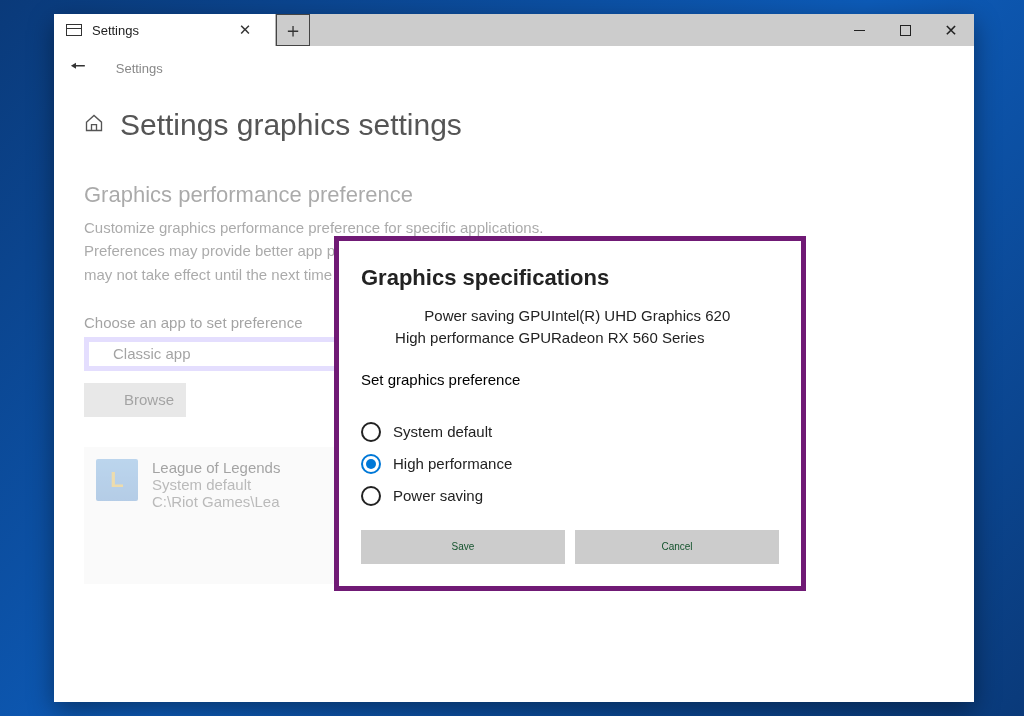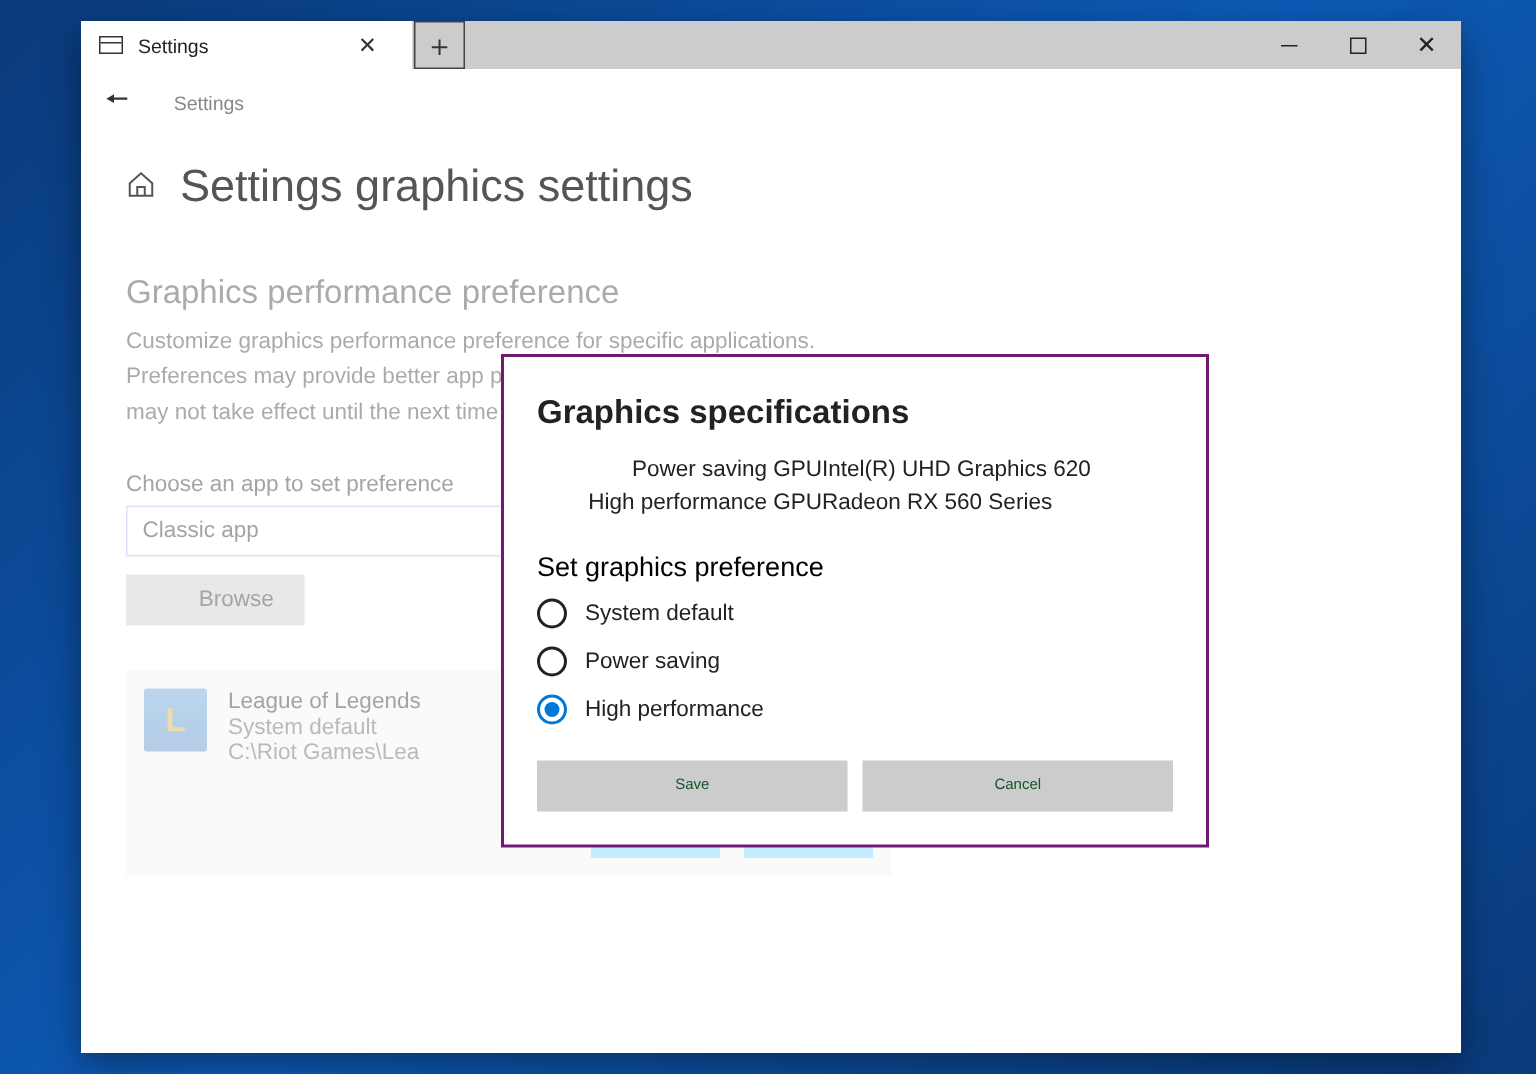--- a/index.html
+++ b/index.html
@@ -54,48 +54,48 @@
   
   .page-header{ display:flex; align-items:center; gap:16px; padding: 18px 30px 0 30px; }
   .home-icon svg{ width:20px; height:20px; }
   .page-title{ font-size:30px; font-weight:300; color:#555; }
 
   
   .content{ padding: 40px 30px 0 30px; color:#444; position:relative; }
   .section-heading{ font-size:22px; font-weight:400; color:#444; margin-bottom:8px; }
   .desc{ font-size:15px; line-height:1.55; color:#444; max-width:520px; }
   .choose-label{ font-size:15px; margin-top:28px; margin-bottom:6px; color:#333; }
-  .select-box{ width:310px; height:34px; border:1px solid #c4b5fd; padding:0 10px; display:flex; align-items:center; font-size:15px; color:#333; }
-  .browse-btn{ margin-top:12px; width:119px; height:34px; background:#ccc; border:none; font-size:15px; color:#333;padding-left:28px; }
+  .select-box{ width:310px; height:34px; border:5px solid #c4b5fd; padding:0 24px; display:flex; align-items:center; font-size:15px; color:#333; }
+  .browse-btn{ margin-top:12px; width:102px; height:34px; background:#ccc; border:none; font-size:15px; color:#333;padding-left:28px; }
   .app-card{ margin-top:30px; background:#f3f3f3; padding:12px; width:510px; }
   .app-row{ display:flex; gap:14px; }
   .app-icon{ width:42px; height:42px; background:linear-gradient(#6aa3d8,#5a8fc8); display:flex; align-items:center; justify-content:center; color:#d8b24a; font-weight:700; font-size:22px; border-radius:2px; }
   .app-info{ font-size:15px; color:#333; }
   .app-sub{ color:#666; }
   .app-btns{ display:flex; gap:16px; justify-content:flex-end; margin-top:28px; }
   .app-btns button{ width:86px; height:34px; background:#7dd3fc; border:none; font-size:15px; color:#333; }
 
   
   .dim{ position:absolute; inset:0; background:rgba(255,255,255,0.55); pointer-events:none; }
 
   
   .modal{
     position:absolute;
     top:222px; left:280px;
     width:472px;
     background:#fff;
-    border:2px solid #701a75;
+    border:5px solid #701a75;
     padding: 24px 22px 22px 22px;
     z-index:20;
   }
   .modal-title{ font-size:22px; font-weight:600; color:#222; margin-bottom:14px; }
   .spec-row{ display:flex; font-size:15px; color:#222; line-height:1.45; }
   .spec-label{ width:190px;text-align:right; }
   .spec-val{ flex:1; }
-  .pref-label{ font-size:18px; margin-top:22px; margin-bottom:4px; }
+  .pref-label{ font-size:15px; margin-top:22px; margin-bottom:28px; }
   .radio-row{ display:flex; align-items:center; gap:12px; font-size:15px; color:#222; padding:6px 0; cursor:pointer; }
   .radio{ width:20px; height:20px; border:2px solid #222; border-radius:50%; display:flex; align-items:center; justify-content:center; }
   .radio.sel{ border-color:#0078d7; }
   .radio.sel::after{ content:""; width:10px; height:10px; border-radius:50%; background:#0078d7; }
   .modal-btns{ display:flex; gap:10px; margin-top:18px; }
   .modal-btns button{ flex:1; height:34px; background:#ccc; border:none; font-size:10px; color:#14532d; }
 </style>
 </head>
 <body>
 
@@ -178,26 +178,26 @@
       <div class="spec-val">Radeon RX 560 Series</div>
     </div>
 
     <div class="pref-label">Set graphics preference</div>
 
     <div class="radio-row">
       <span class="radio"></span>
       <span>System default</span>
     </div>
     <div class="radio-row">
+      <span class="radio sel"></span>
+      <span>High performance</span>
+    </div>
+    <div class="radio-row">
       <span class="radio"></span>
       <span>Power saving</span>
-    </div>
-    <div class="radio-row">
-      <span class="radio sel"></span>
-      <span>High performance</span>
     </div>
 
     <div class="modal-btns">
       <button>Save</button>
       <button>Cancel</button>
     </div>
   </div>
 
 </div>
 

